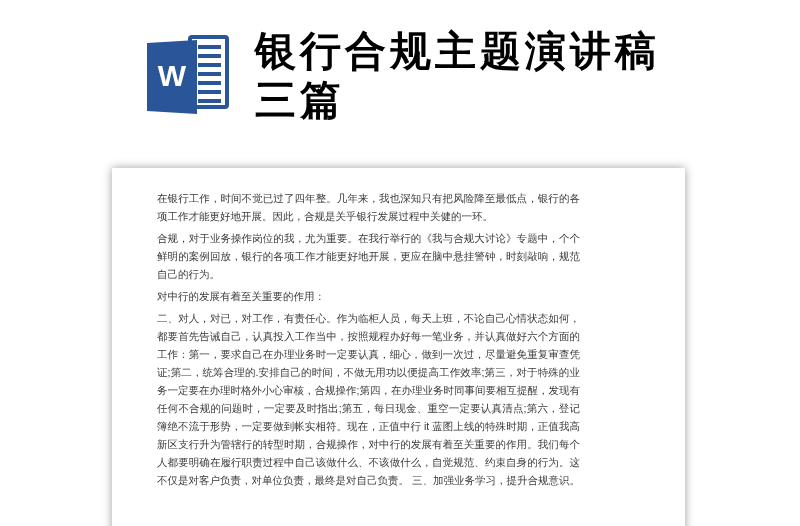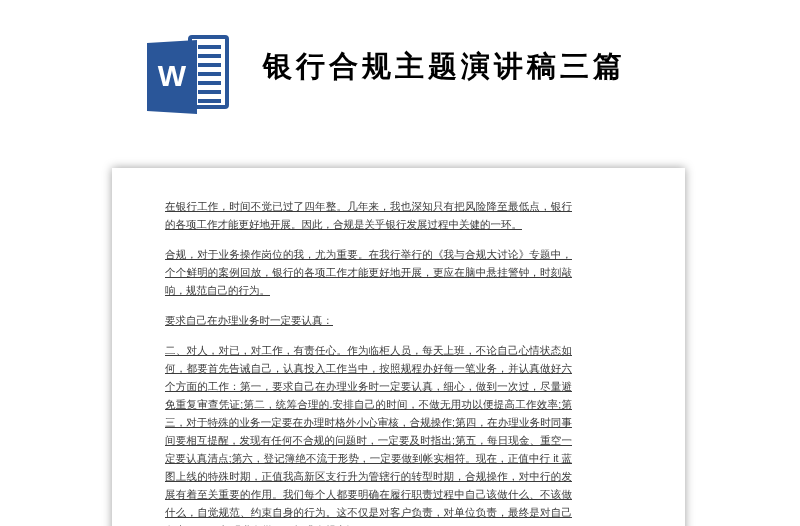--- a/index.html
+++ b/index.html
@@ -29,23 +29,23 @@
     top: 32px;
     width: 92px;
     height: 84px;
     display: block;
   }
   .doc-title {
     position: absolute;
     left: 255px;
     top: 27px;
     width: 430px;
-    margin: 8px;
-    font-size: 29px;
-    line-height: 62px;
+    margin: 0;
+    font-size: 41px;
+    line-height: 49px;
     font-weight: 700;
     letter-spacing: 4px;
     color: #000000;
     word-break: break-all;
   }
   
   .sheet {
     position: absolute;
     left: 112px;
     top: 168px;
@@ -59,23 +59,22 @@
     left: 41px;
     top: 17px;
     width: 431px;
     color: #3b3b3b;
     font-size: 10.5px;
     line-height: 18px;
     text-align: justify;
     word-break: break-all;
   }
   .sheet-text p {
-    margin: 12px;
+    margin: 4px;
     padding: 0;
-    text-decoration: underline;
   }
 </style>
 </head>
 <body>
 
 <div class="viewport">
 
   <div class="doc-header">
     <svg class="word-icon" viewBox="0 0 92 84" xmlns="http://www.w3.org/2000/svg">
       <g>
@@ -94,18 +93,18 @@
       </g>
     </svg>
 
     <h1 class="doc-title">银行合规主题演讲稿三篇</h1>
   </div>
 
   <div class="sheet">
     <div class="sheet-text">
       <p>在银行工作，时间不觉已过了四年整。几年来，我也深知只有把风险降至最低点，银行的各项工作才能更好地开展。因此，合规是关乎银行发展过程中关健的一环。</p>
       <p>合规，对于业务操作岗位的我，尤为重要。在我行举行的《我与合规大讨论》专题中，个个鲜明的案例回放，银行的各项工作才能更好地开展，更应在脑中悬挂警钟，时刻敲响，规范自己的行为。</p>
-      <p>要求自己在办理业务时一定要认真：</p>
+      <p>对中行的发展有着至关重要的作用：</p>
       <p>二、对人，对已，对工作，有责任心。作为临柜人员，每天上班，不论自己心情状态如何，都要首先告诫自己，认真投入工作当中，按照规程办好每一笔业务，并认真做好六个方面的工作：第一，要求自己在办理业务时一定要认真，细心，做到一次过，尽量避免重复审查凭证;第二，统筹合理的.安排自己的时间，不做无用功以便提高工作效率;第三，对于特殊的业务一定要在办理时格外小心审核，合规操作;第四，在办理业务时同事间要相互提醒，发现有任何不合规的问题时，一定要及时指出;第五，每日现金、重空一定要认真清点;第六，登记簿绝不流于形势，一定要做到帐实相符。现在，正值中行 it 蓝图上线的特殊时期，正值我高新区支行升为管辖行的转型时期，合规操作，对中行的发展有着至关重要的作用。我们每个人都要明确在履行职责过程中自己该做什么、不该做什么，自觉规范、约束自身的行为。这不仅是对客户负责，对单位负责，最终是对自己负责。 三、加强业务学习，提升合规意识。</p>
     </div>
   </div>
 
 </div>
 
 </body></html>

